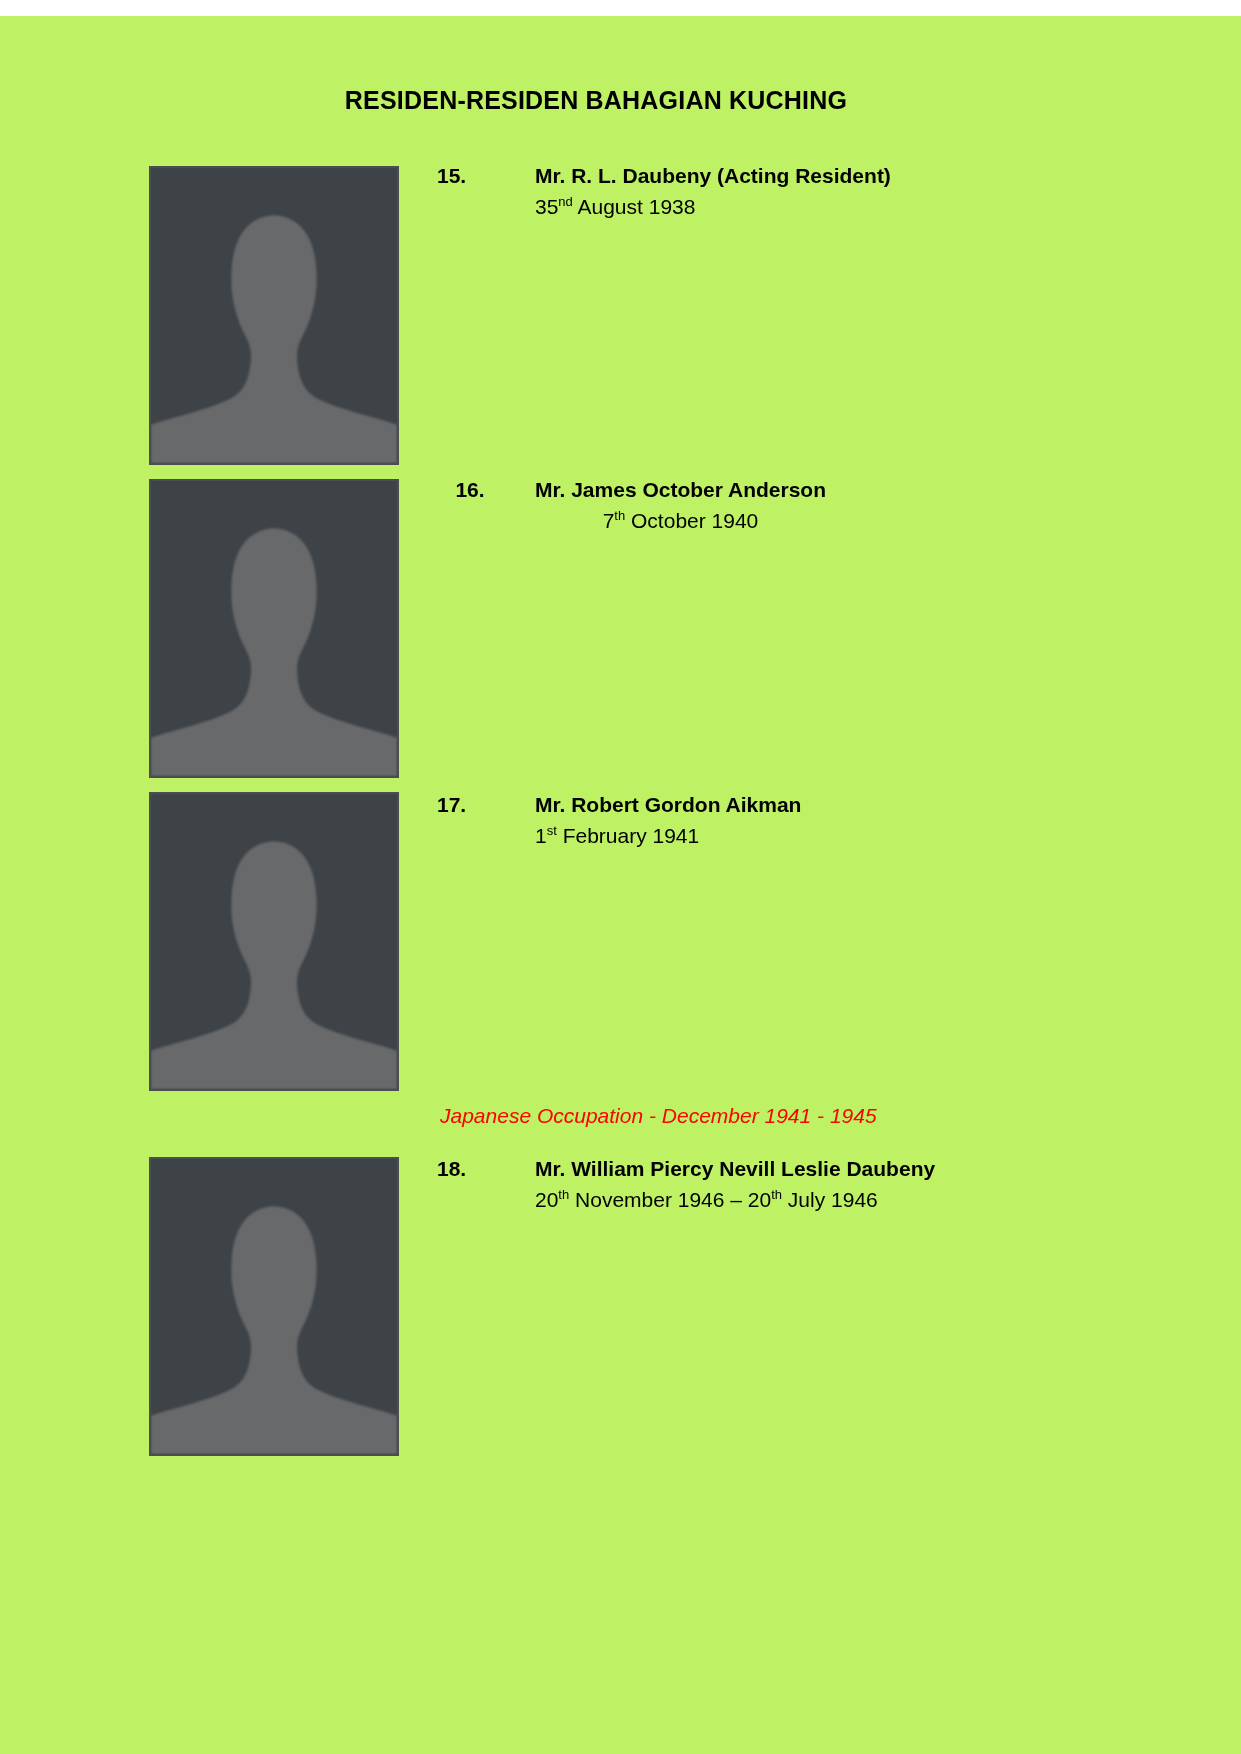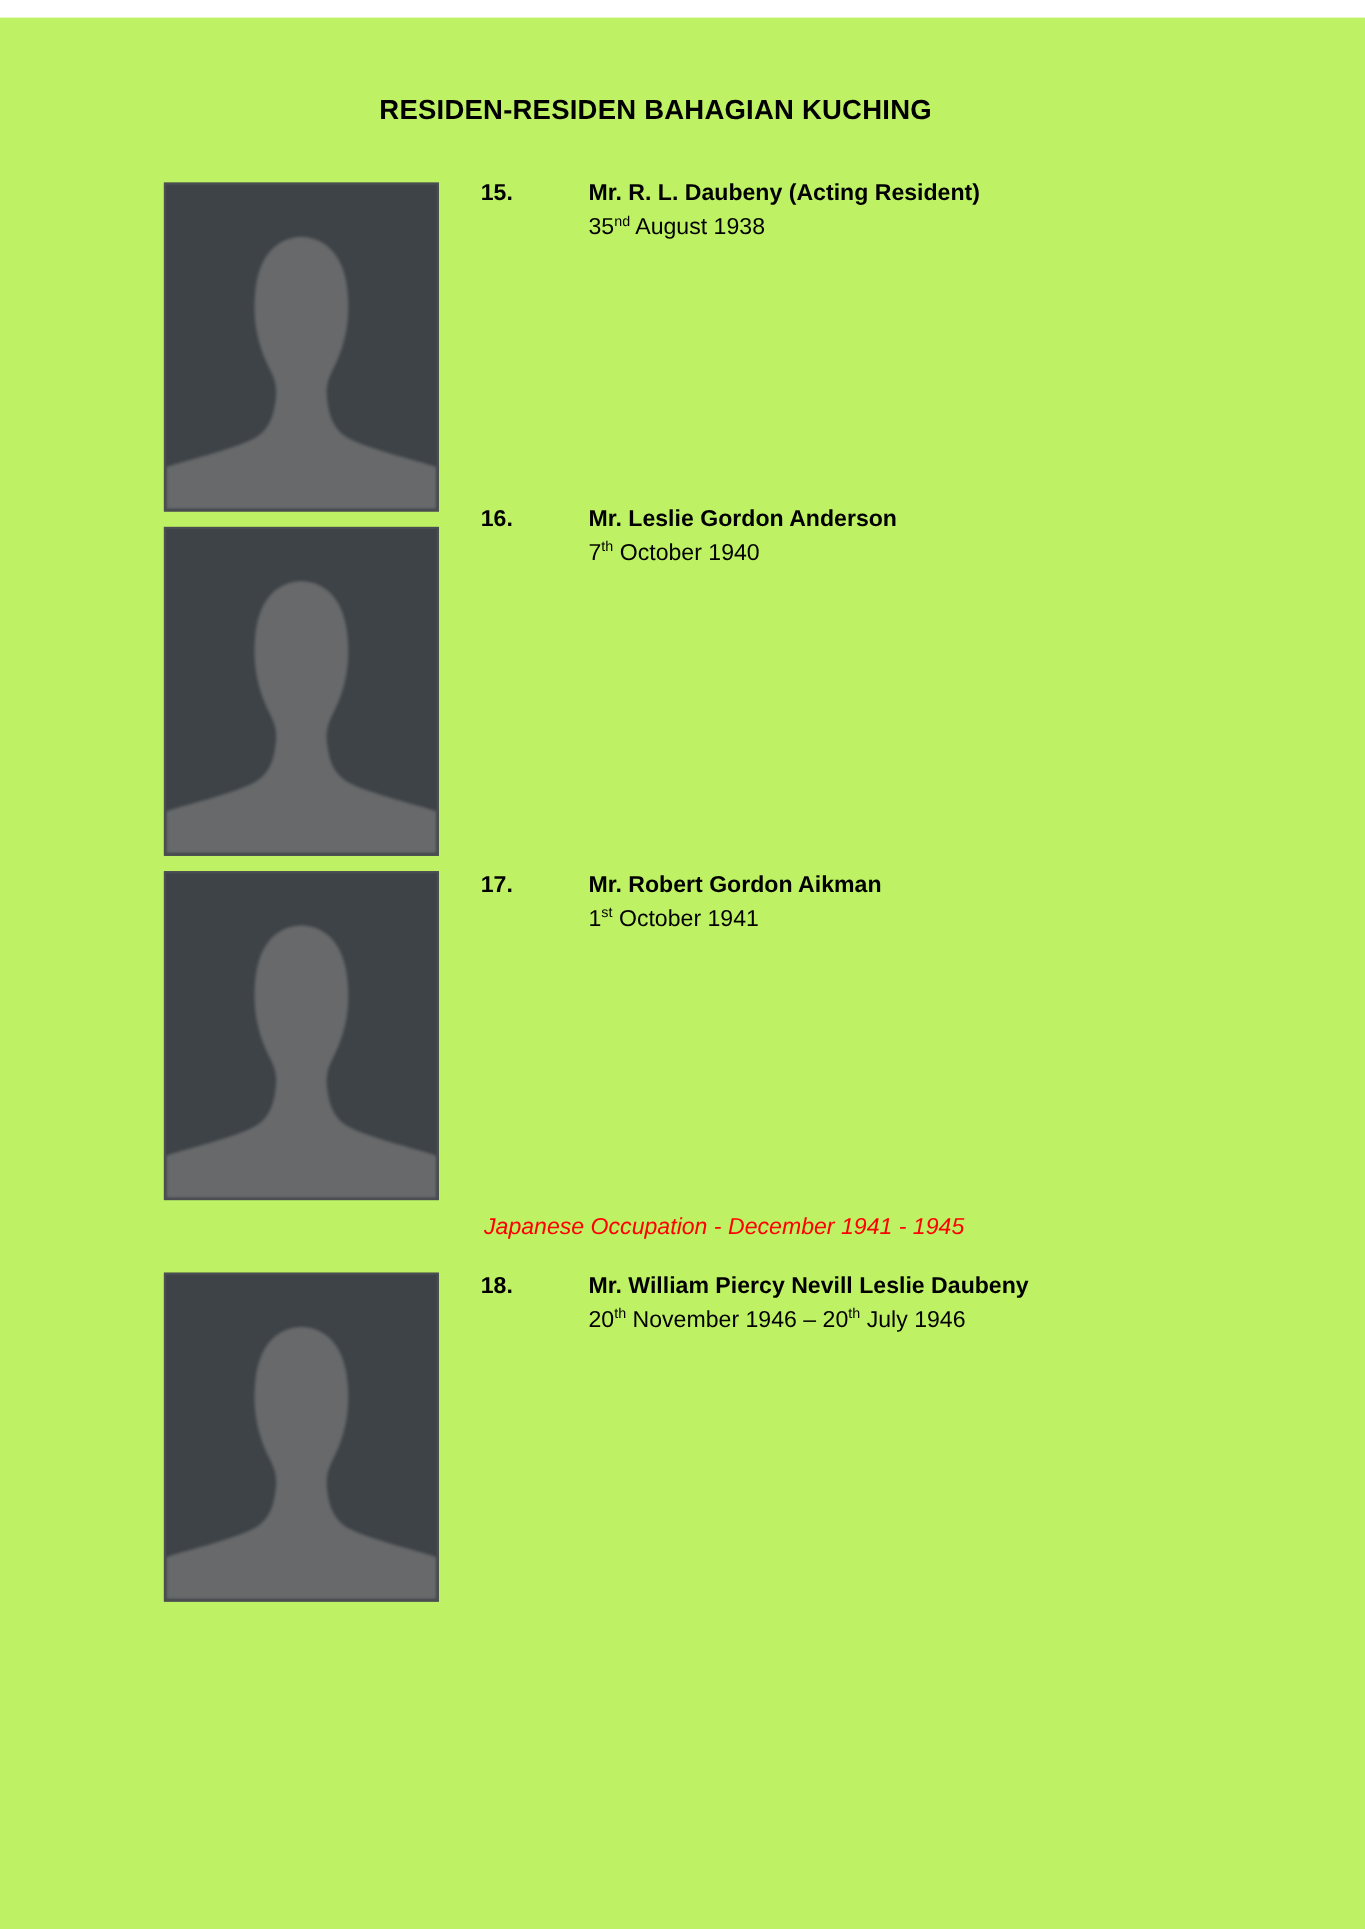--- a/index.html
+++ b/index.html
@@ -115,33 +115,33 @@
   </div>
 
   <div class="entry" style="top:144px;">
     <div class="entry-num">15.</div>
     <div class="entry-body">
       <div class="entry-name">Mr. R. L. Daubeny (Acting Resident)</div>
       <div class="entry-date"><span>35</span><sup>nd</sup><span> August 1938</span></div>
     </div>
   </div>
 
-  <div class="entry" style="top:440px;">
+  <div class="entry" style="top:458px;text-align:center;">
     <div class="entry-num">16.</div>
     <div class="entry-body">
-      <div class="entry-name">Mr. Leslie Gordon Anderson</div>
+      <div class="entry-name">Mr. James October Anderson</div>
       <div class="entry-date"><span>7</span><sup>th</sup><span> October 1940</span></div>
     </div>
   </div>
 
   <div class="entry" style="top:773px;">
     <div class="entry-num">17.</div>
     <div class="entry-body">
       <div class="entry-name">Mr. Robert Gordon Aikman</div>
-      <div class="entry-date"><span>1</span><sup>st</sup><span> October 1941</span></div>
+      <div class="entry-date"><span>1</span><sup>st</sup><span> February 1941</span></div>
     </div>
   </div>
 
   <div class="occupation-divider">Japanese Occupation - December 1941 - 1945</div>
 
   <div class="entry" style="top:1137px;">
     <div class="entry-num">18.</div>
     <div class="entry-body">
       <div class="entry-name">Mr. William Piercy Nevill Leslie Daubeny</div>
       <div class="entry-date"><span>20</span><sup>th</sup><span> November 1946 – 20</span><sup>th</sup><span> July 1946</span></div>

